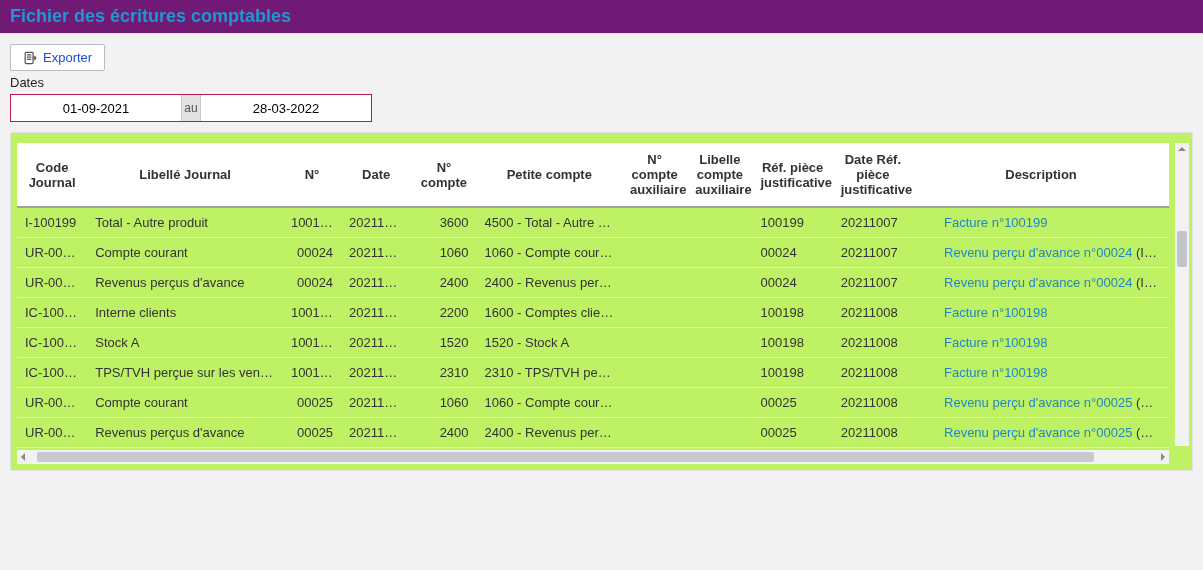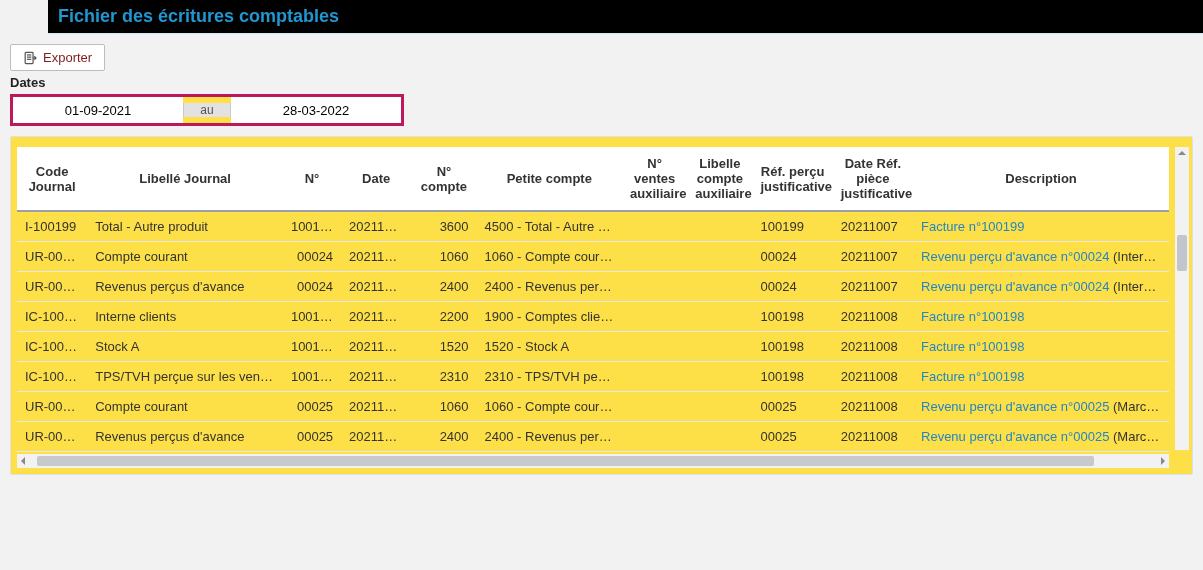--- a/index.html
+++ b/index.html
@@ -4,83 +4,81 @@
 <style>
   * { box-sizing: border-box; }
   body {
     margin: 0;
     font-family: "Segoe UI", Arial, sans-serif;
     font-size: 13px;
     background: #f2f2f2;
     color: #333;
   }
   .page-title-bar {
-    background: #000000;
+    background: #701a75;
     border-bottom: 1px solid #d4e6f1;
     padding: 6px 10px;
-    margin-left: 48px;
   }
   .page-title {
     color: #1f97d1;
     font-size: 18px;
     font-weight: 600;
   }
   .toolbar {
     padding: 10px 10px 4px 10px;
   }
   .btn {
     display: inline-flex;
     align-items: center;
     gap: 6px;
     padding: 5px 12px;
     background: #fff;
     border: 1px solid #bdbdbd;
     border-radius: 2px;
     font-size: 13px;
-    color: #7f1d1d;
+    color: #1d4ed8;
     cursor: pointer;
   }
   .btn .icon { display: inline-block; width: 14px; height: 14px; }
   .filters {
     padding: 0 10px 10px 10px;
   }
   .filters-label {
     font-size: 13px;
-    font-weight: 700;
+    font-weight: 400;
     color: #222;
     margin-bottom: 4px;
   }
   .date-range {
     display: inline-flex;
-    border: 3px solid #be185d;
+    border: 1px solid #be185d;
     background: #fde047;
-    align-items: center;
   }
   .date-range input {
     border: none;
     text-align: center;
     width: 170px;
     height: 26px;
     font-size: 13px;
     outline: none;
   }
   .date-range .sep {
     display: inline-flex;
     align-items: center;
     justify-content: center;
-    width: 48px;
+    width: 20px;
     background: #e2e2e2;
     border-left: 1px solid #c9c9c9;
     border-right: 1px solid #c9c9c9;
     font-size: 12px;
     color: #555;
   }
   .grid-card {
     margin: 0 10px 10px 10px;
-    background: #fde047;
+    background: #bef264;
     border: 1px solid #e0e0e0;
     border-radius: 2px;
     padding: 10px 23px 6px 6px;
     position: relative;
   }
   .grid-scroll {
     overflow-x: auto;
     overflow-y: hidden;
   }
   table.data {
@@ -105,20 +103,21 @@
     font-size: 13px;
     color: #333;
     vertical-align: middle;
     white-space: nowrap;
     overflow: hidden;
     text-overflow: ellipsis;
   }
   table.data tbody a {
     color: #2585c5;
     text-decoration: none;
+    margin-left: 23px;
   }
   .col-code { width: 70px; text-align: left; }
   .col-libelle { width: 195px; text-align: left; }
   .col-num { width: 58px; text-align: right; }
   .col-date { width: 70px; text-align: right; }
   .col-ncompte { width: 65px; text-align: right; }
   .col-lcompte { width: 145px; text-align: left; }
   .col-naux { width: 65px; text-align: left; }
   .col-laux { width: 65px; text-align: left; }
   .col-ref { width: 80px; text-align: left; }
@@ -228,23 +227,23 @@
           <col class="col-desc">
       </colgroup>
       <thead>
         <tr>
           <th>Code Journal</th>
           <th>Libellé Journal</th>
           <th>N°</th>
           <th>Date</th>
           <th>N° compte</th>
           <th>Petite compte</th>
-          <th>N° ventes auxiliaire</th>
+          <th>N° compte auxiliaire</th>
           <th>Libelle compte auxiliaire</th>
-          <th>Réf. perçu justificative</th>
+          <th>Réf. pièce justificative</th>
           <th>Date Réf. pièce justificative</th>
           <th>Description</th>
         </tr>
       </thead>
       <tbody id="tbody">
           <tr>
             <td class="tl">I-100199</td>
             <td class="tl">Total - Autre produit</td>
             <td class="tr">100199</td>
             <td class="tr">20211007</td>
@@ -281,21 +280,21 @@
             <td class="tl">00024</td>
             <td class="tl">20211007</td>
             <td class="tl"><a href="#">Revenu perçu d'avance n°00024</a><span class="desc-suffix"> (Interne)</span></td>
           </tr>
           <tr>
             <td class="tl">IC-100198</td>
             <td class="tl">Interne clients</td>
             <td class="tr">100198</td>
             <td class="tr">20211008</td>
             <td class="tr">2200</td>
-            <td class="tl">1900 - Comptes clients</td>
+            <td class="tl">1600 - Comptes clients</td>
             <td class="tl"></td>
             <td class="tl"></td>
             <td class="tl">100198</td>
             <td class="tl">20211008</td>
             <td class="tl"><a href="#">Facture n°100198</a></td>
           </tr>
           <tr>
             <td class="tl">IC-100198</td>
             <td class="tl">Stock A</td>
             <td class="tr">100198</td>

